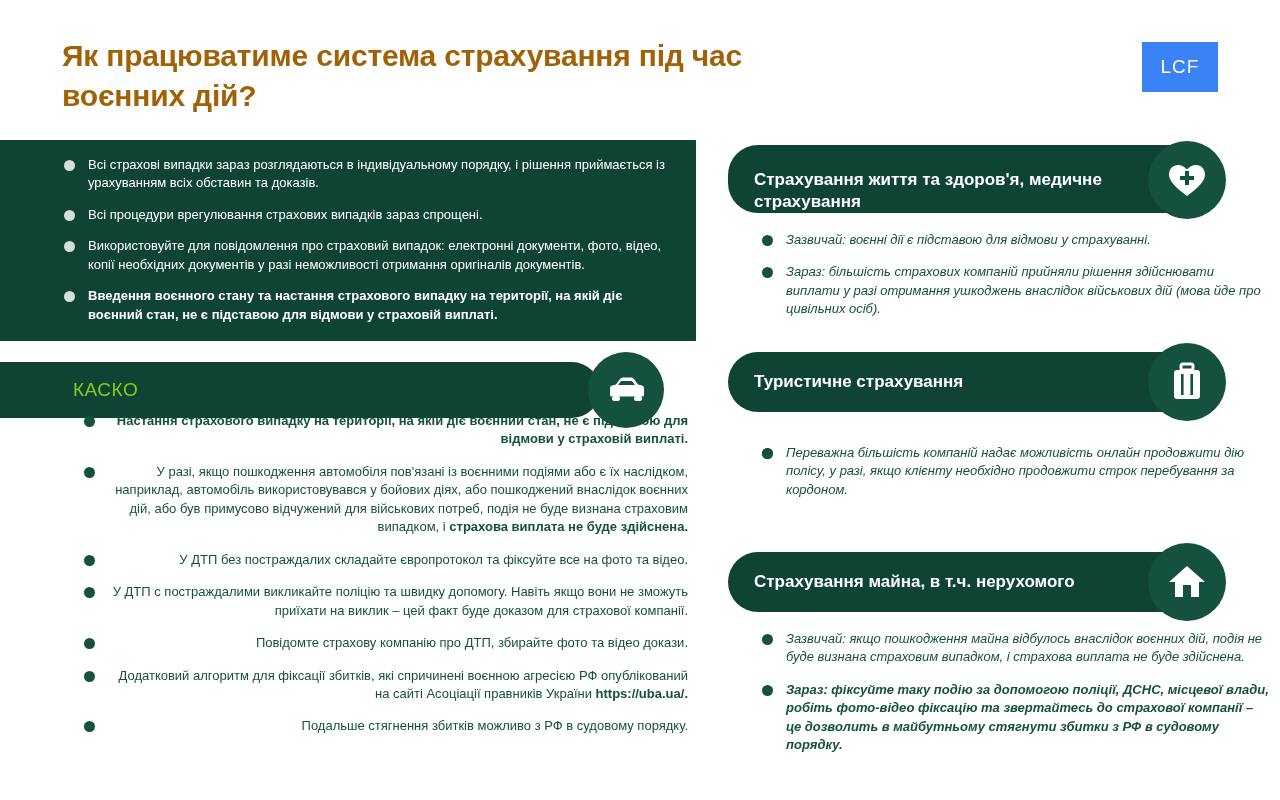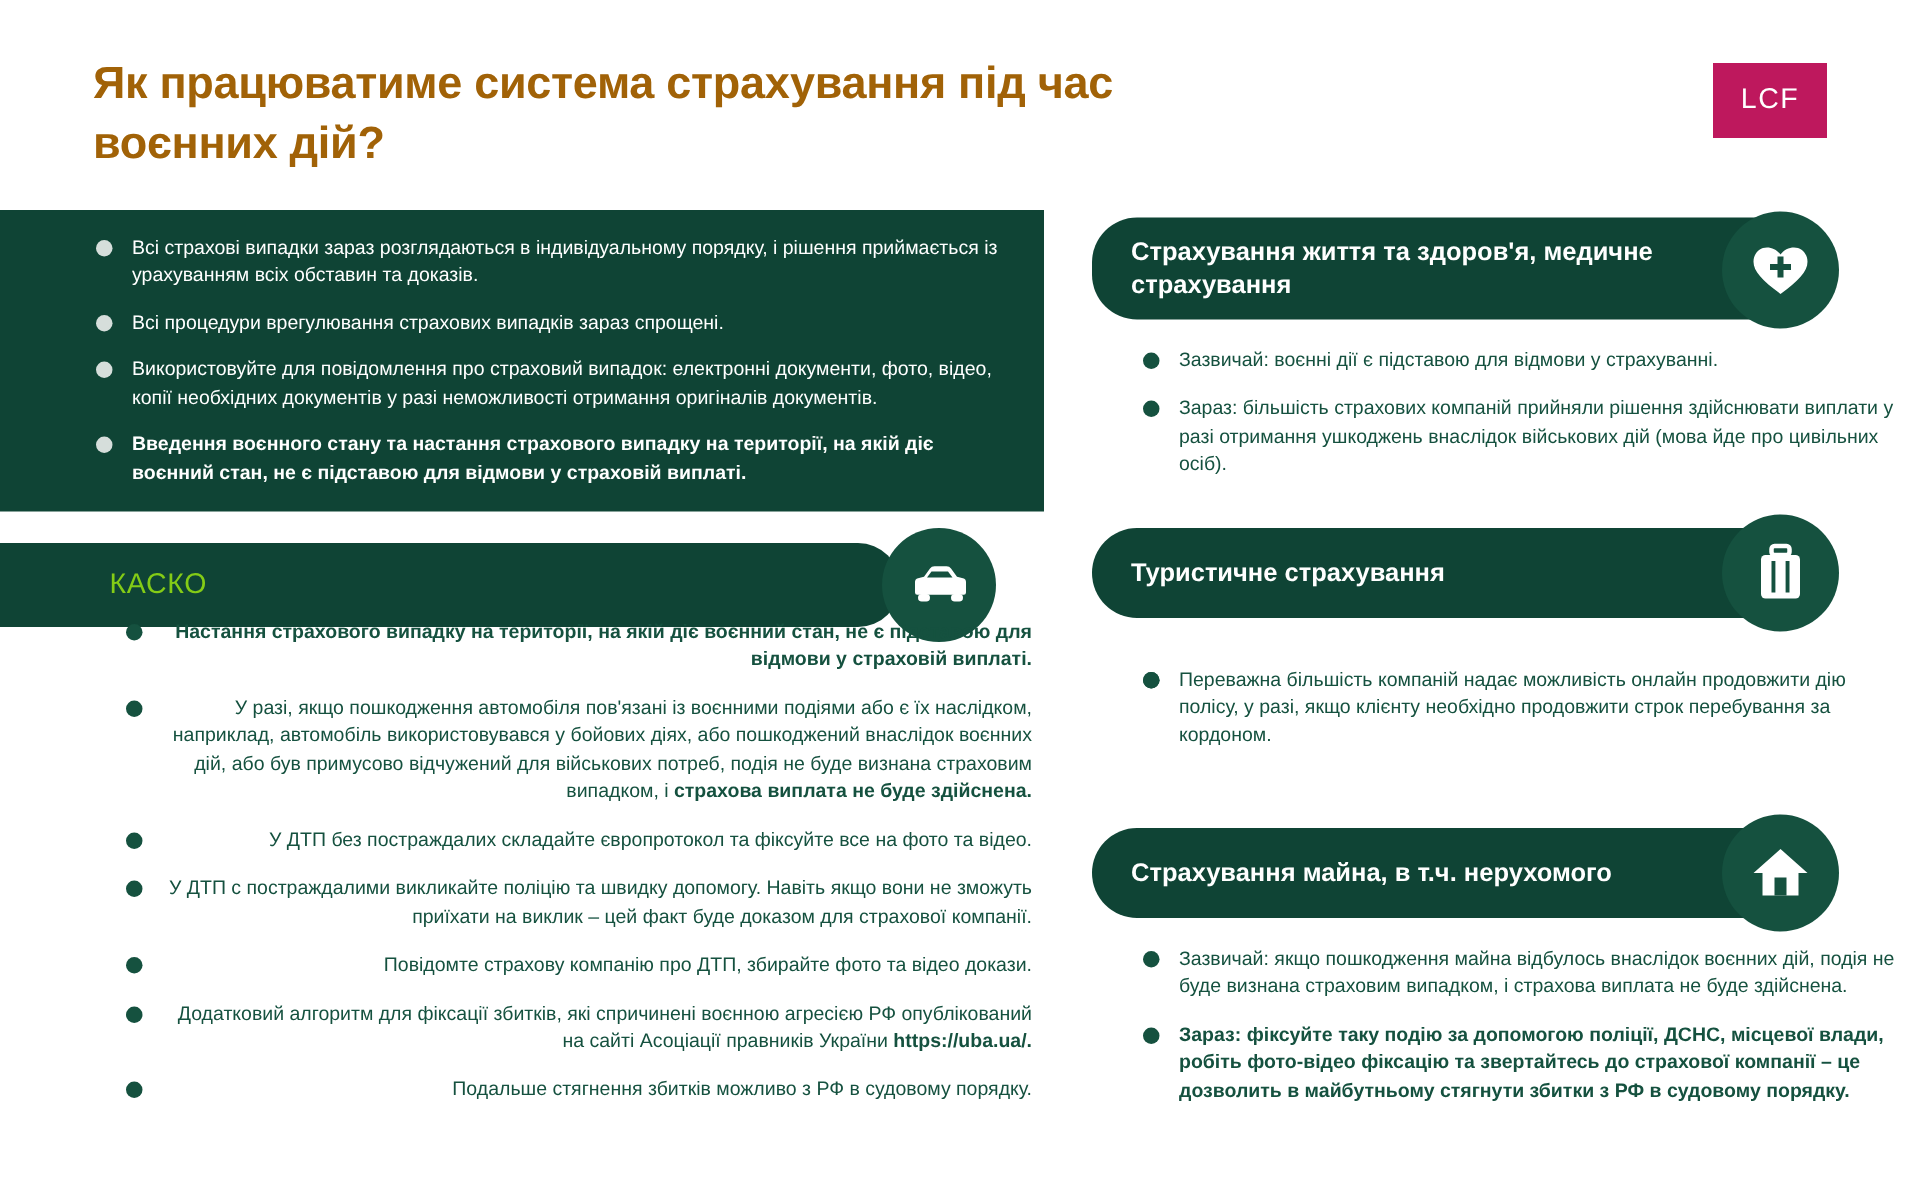--- a/index.html
+++ b/index.html
@@ -39,21 +39,21 @@
     line-height: 1.33;
     color: #a16207;
     letter-spacing: -0.2px;
   }
   .logo-box {
     position: absolute;
     right: 62px;
     top: 42px;
     width: 76px;
     height: 50px;
-    background: #be185d;
+    background: #3b82f6;
     color: #ffffff;
     display: flex;
     align-items: center;
     justify-content: center;
     font-size: 19px;
     letter-spacing: 1px;
     font-weight: normal;
   }
 
   .bullet-list {
@@ -144,40 +144,40 @@
     position: relative;
     background: #0f4435;
     border-top-left-radius: 30px;
     border-bottom-left-radius: 30px;
     height: 60px;
     display: flex;
     align-items: center;
     margin-left: 0;
     width: 452px;
   }
-  .sec-header.tall { height: 68px; }
+  .sec-header.tall { height: 68px; align-items: flex-end; }
   .sec-header .label {
     color: #ffffff;
     font-size: 17px;
     font-weight: bold;
     line-height: 1.3;
     padding-left: 26px;
     padding-right: 10px;
   }
   .sec-circle {
     position: absolute;
     width: 78px;
     height: 78px;
     border-radius: 50%;
     background: #15513f;
     display: flex;
     align-items: center;
     justify-content: center;
   }
-  .sec-body { padding: 18px 10px 0 28px; }
+  .sec-body { padding: 18px 10px 0 28px; font-style: italic; }
   .sec-body .bullet-item { color: #15513f; margin-bottom: 14px; }
 
   .sec1 { position: absolute; left: 0; top: 145px; }
   .sec2 { position: absolute; left: 0; top: 352px; }
   .sec3 { position: absolute; left: 0; top: 552px; }
 
   svg { display: block; }
 </style>
 </head>
 <body>

